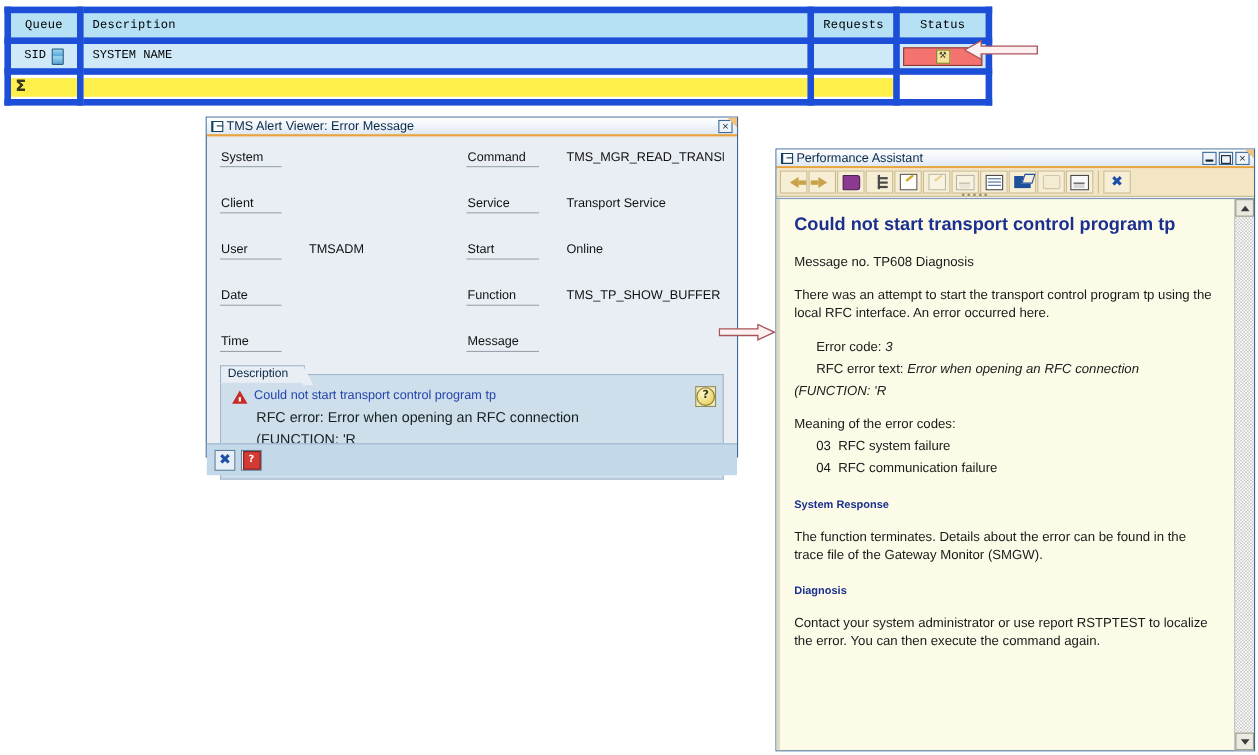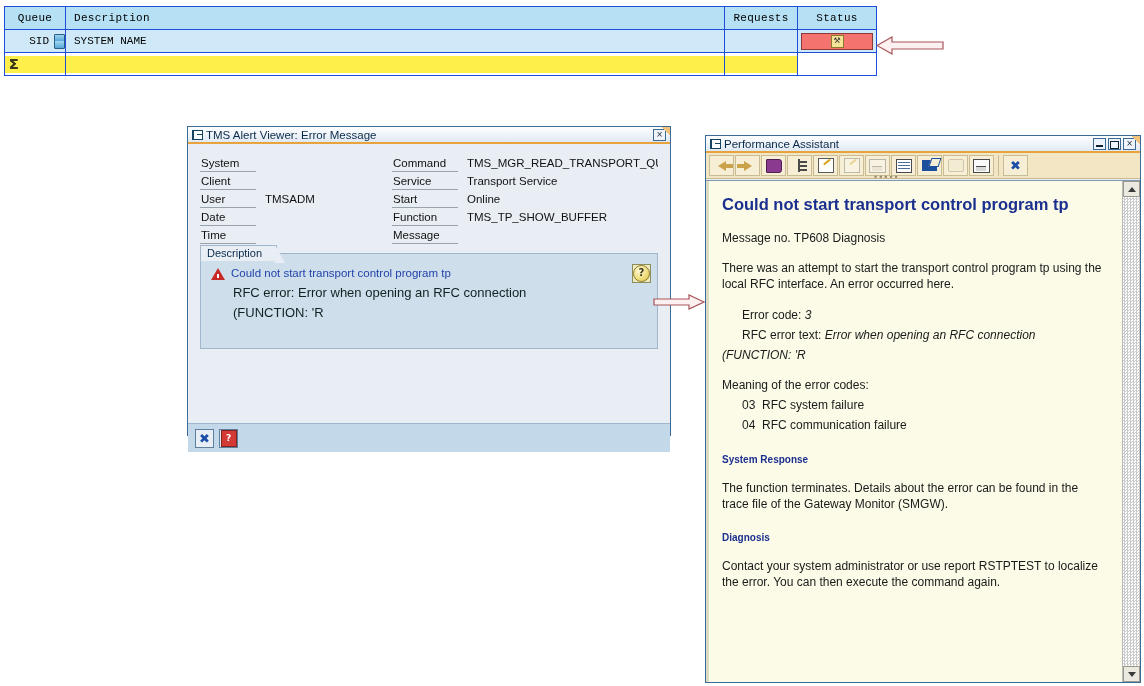--- a/index.html
+++ b/index.html
@@ -12,21 +12,21 @@
   .root { position: relative; width: 1144px; height: 686px; }
 
   
   .queue-table {
     position: absolute; left: 4px; top: 6px;
     border-collapse: collapse;
     font-size: 11px;
     table-layout: fixed;
   }
   .queue-table td, .queue-table th {
-    border: 1px solid #1d4ed8;
+    border: 6px solid #1d4ed8;
     padding: 0;
     height: 22px;
     vertical-align: middle;
     font-weight: normal;
     font-size: 11px;
     color: #000000;
   }
   .col-queue { width: 60px; }
   .col-desc  { width: 650px; }
   .col-req   { width: 72px; }
@@ -63,21 +63,21 @@
     padding-left: 4px; box-sizing: border-box;
   }
   .sigma {
     font-family: "DejaVu Sans", sans-serif;
     font-size: 14px; line-height: 1;
     color: #3a3a1a;
     text-shadow: 0 0 0 #000;
     font-weight: bold;
   }
 
-  .sid-wrap { display:flex; align-items:center; justify-content:flex-end; gap:5px; }
+  .sid-wrap { display:flex; align-items:center; justify-content:center; gap:5px; }
   .svr-icon {
     width: 9px; height: 13px;
     background: linear-gradient(180deg,#9dd4f0 0%, #5aa7d8 45%, #9dd4f0 50%, #5aa7d8 100%);
     border: 1px solid #2a5f88;
     border-radius: 1px;
     display:inline-block;
   }
 
   .status-badge {
     background: #f4736e;
@@ -151,31 +151,32 @@
   }
   .tbtn .mini { display:block; width:7px; height:2px; background:#123; margin:6px auto 0; }
   .tbtn .box  { display:block; width:7px; height:6px; border:1px solid #123; margin:2px auto 0; }
 
   .title-corner {
     position:absolute; right:0; top:0; width:18px; height:17px;
     background: linear-gradient(225deg, #f0c27b 0 6px, transparent 6px);
   }
 
   
-  #tms-window { left: 187px; top: 126px; width: 484px; height: 310px; }
+  #tms-window { left: 187px; top: 106px; width: 484px; height: 310px; }
   .tms-body { padding: 10px 12px 0 12px; position: relative; height: 100%; box-sizing: border-box;}
 
   .fieldgrid {
     display: grid;
     grid-template-columns: 56px 120px 66px 1fr;
     row-gap: 0px;
     column-gap: 8px;
     font-size: 11.5px;
     color: #111;
-    margin-bottom: 9px;
+    margin-bottom: 20px;
+    gap: 24px;
   }
   .flabel {
     border-bottom: 1px solid #9aa3ab;
     padding: 3px 0 2px 1px;
     height: 18px; box-sizing: border-box;
     white-space: nowrap;
   }
   .fvalue {
     padding: 3px 0 2px 1px;
     height: 18px; box-sizing: border-box;

